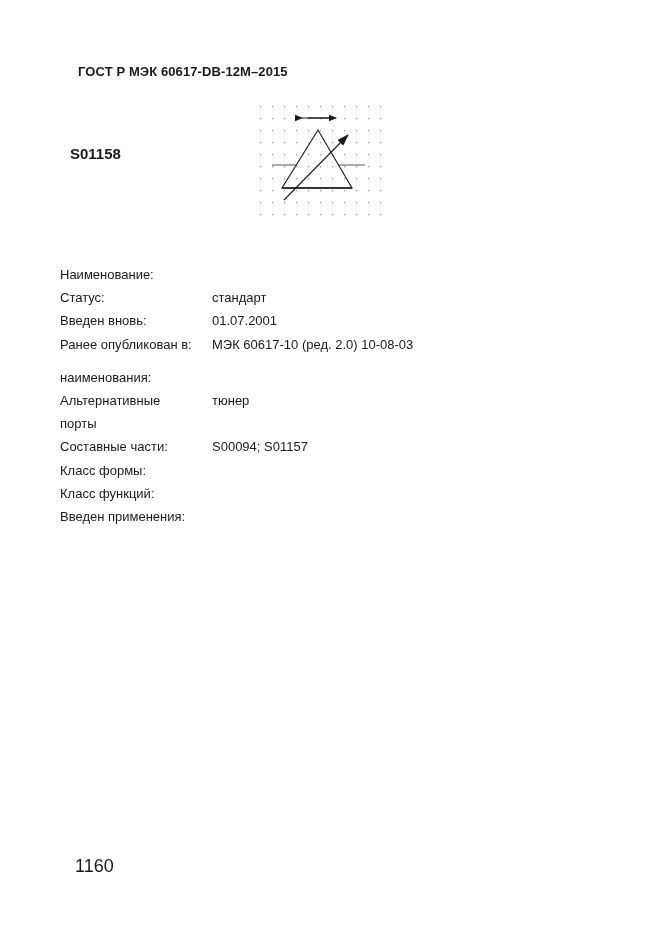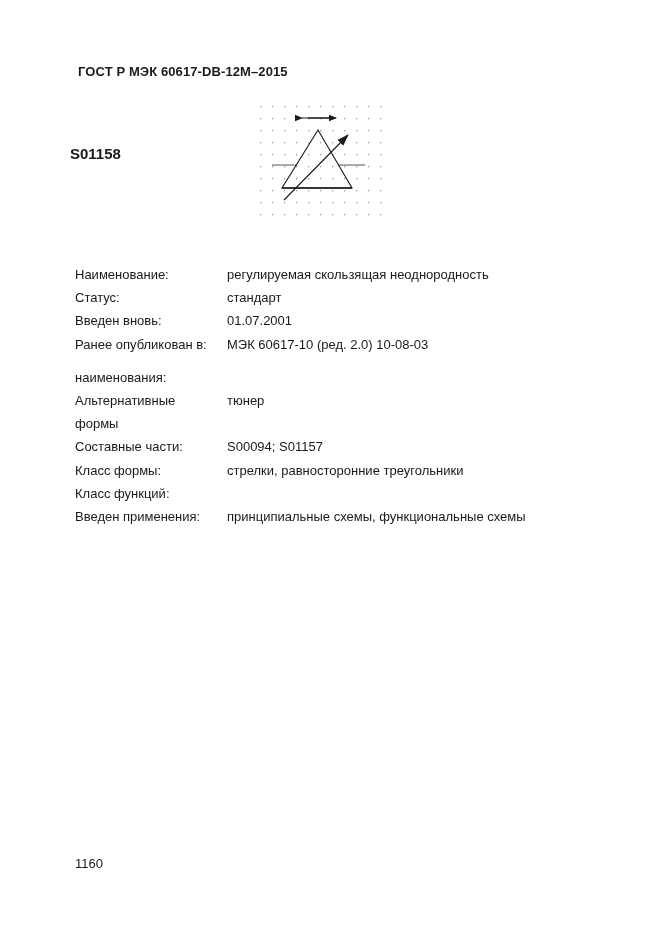--- a/index.html
+++ b/index.html
@@ -1,26 +1,26 @@
 <!DOCTYPE html>
 <html><head>
   <meta charset="utf-8">
   <style>
     html, body { margin: 0; padding: 0; background: #ffffff; }
     body { width: 661px; height: 936px; position: relative; overflow: hidden;
            font-family: "Liberation Sans", sans-serif; color: #1a1a1a; }
     .doc-header { position: absolute; left: 78px; top: 64px; font-size: 13px; font-weight: bold; letter-spacing: 0.1px; }
     .symbol-id { position: absolute; left: 70px; top: 103px; font-size: 15px; font-weight: bold; margin-top: 42px; }
     .symbol-figure { position: absolute; left: 250px; top: 100px; width: 140px; height: 120px; }
-    .props { position: absolute; left: 75px; top: 266px; font-size: 13px; }
+    .props { position: absolute; left: 60px; top: 266px; font-size: 13px; }
     .row { display: flex; height: 23.2px; line-height: 17px; }
     .row .label { width: 152px; flex: none; }
     .row .value { flex: none; }
     .gap { height: 10px; }
-    .page-number { position: absolute; left: 75px; top: 856px; font-size: 13px; }
+    .page-number { position: absolute; left: 75px; top: 856px; font-size: 18px; }
   </style>
 </head>
 <body>
 
 <div class="doc-header">ГОСТ Р МЭК 60617-DB-12M–2015</div>
 
 <div class="symbol-id">S01158</div>
 
 <svg class="symbol-figure" viewBox="0 0 140 120" xmlns="http://www.w3.org/2000/svg">
   <defs>
@@ -40,21 +40,20 @@
   <polygon points="68,30 32,88 102,88" fill="none" stroke="#1a1a1a" stroke-width="1.1"></polygon>
   <line x1="32" y1="88" x2="102" y2="88" stroke="#1a1a1a" stroke-width="1.6"></line>
   <line x1="34" y1="100" x2="98" y2="35" stroke="#1a1a1a" stroke-width="1.1" marker-end="url(#ah2)"></line>
   <line x1="52" y1="18" x2="86" y2="18" stroke="#1a1a1a" stroke-width="1.1" marker-start="url(#ah)" marker-end="url(#ah)"></line>
   <line x1="58" y1="18" x2="80" y2="18" stroke="#1a1a1a" stroke-width="1.1"></line>
 </svg>
 
 <div class="props">
   <div class="row">
     <span class="label">Наименование:</span>
-    <span class="value">регулируемая скользящая неоднородность</span>
   </div>
   <div class="row">
     <span class="label">Статус:</span>
     <span class="value">стандарт</span>
   </div>
   <div class="row">
     <span class="label">Введен вновь:</span>
     <span class="value">01.07.2001</span>
   </div>
   <div class="row">
@@ -66,32 +65,30 @@
 
   <div class="row">
     <span class="label">наименования:</span>
     <span class="value"></span>
   </div>
   <div class="row">
     <span class="label">Альтернативные</span>
     <span class="value">тюнер</span>
   </div>
   <div class="row">
-    <span class="value">формы</span>
+    <span class="value">порты</span>
   </div>
   <div class="row">
     <span class="label">Составные части:</span>
     <span class="value">S00094; S01157</span>
   </div>
   <div class="row">
     <span class="label">Класс формы:</span>
-    <span class="value">стрелки, равносторонние треугольники</span>
   </div>
   <div class="row">
     <span class="label">Класс функций:</span>
   </div>
   <div class="row">
     <span class="label">Введен применения:</span>
-    <span class="value">принципиальные схемы, функциональные схемы</span>
   </div>
 </div>
 
 <div class="page-number">1160</div>
 
 </body></html>

